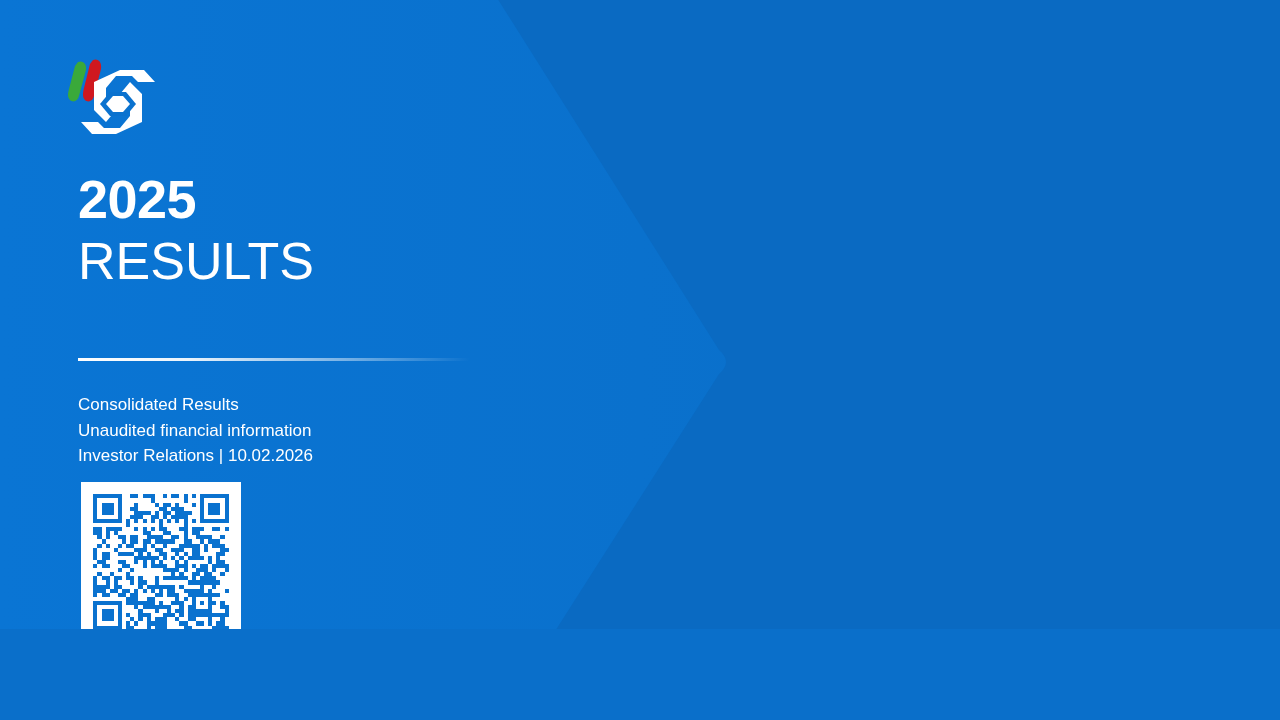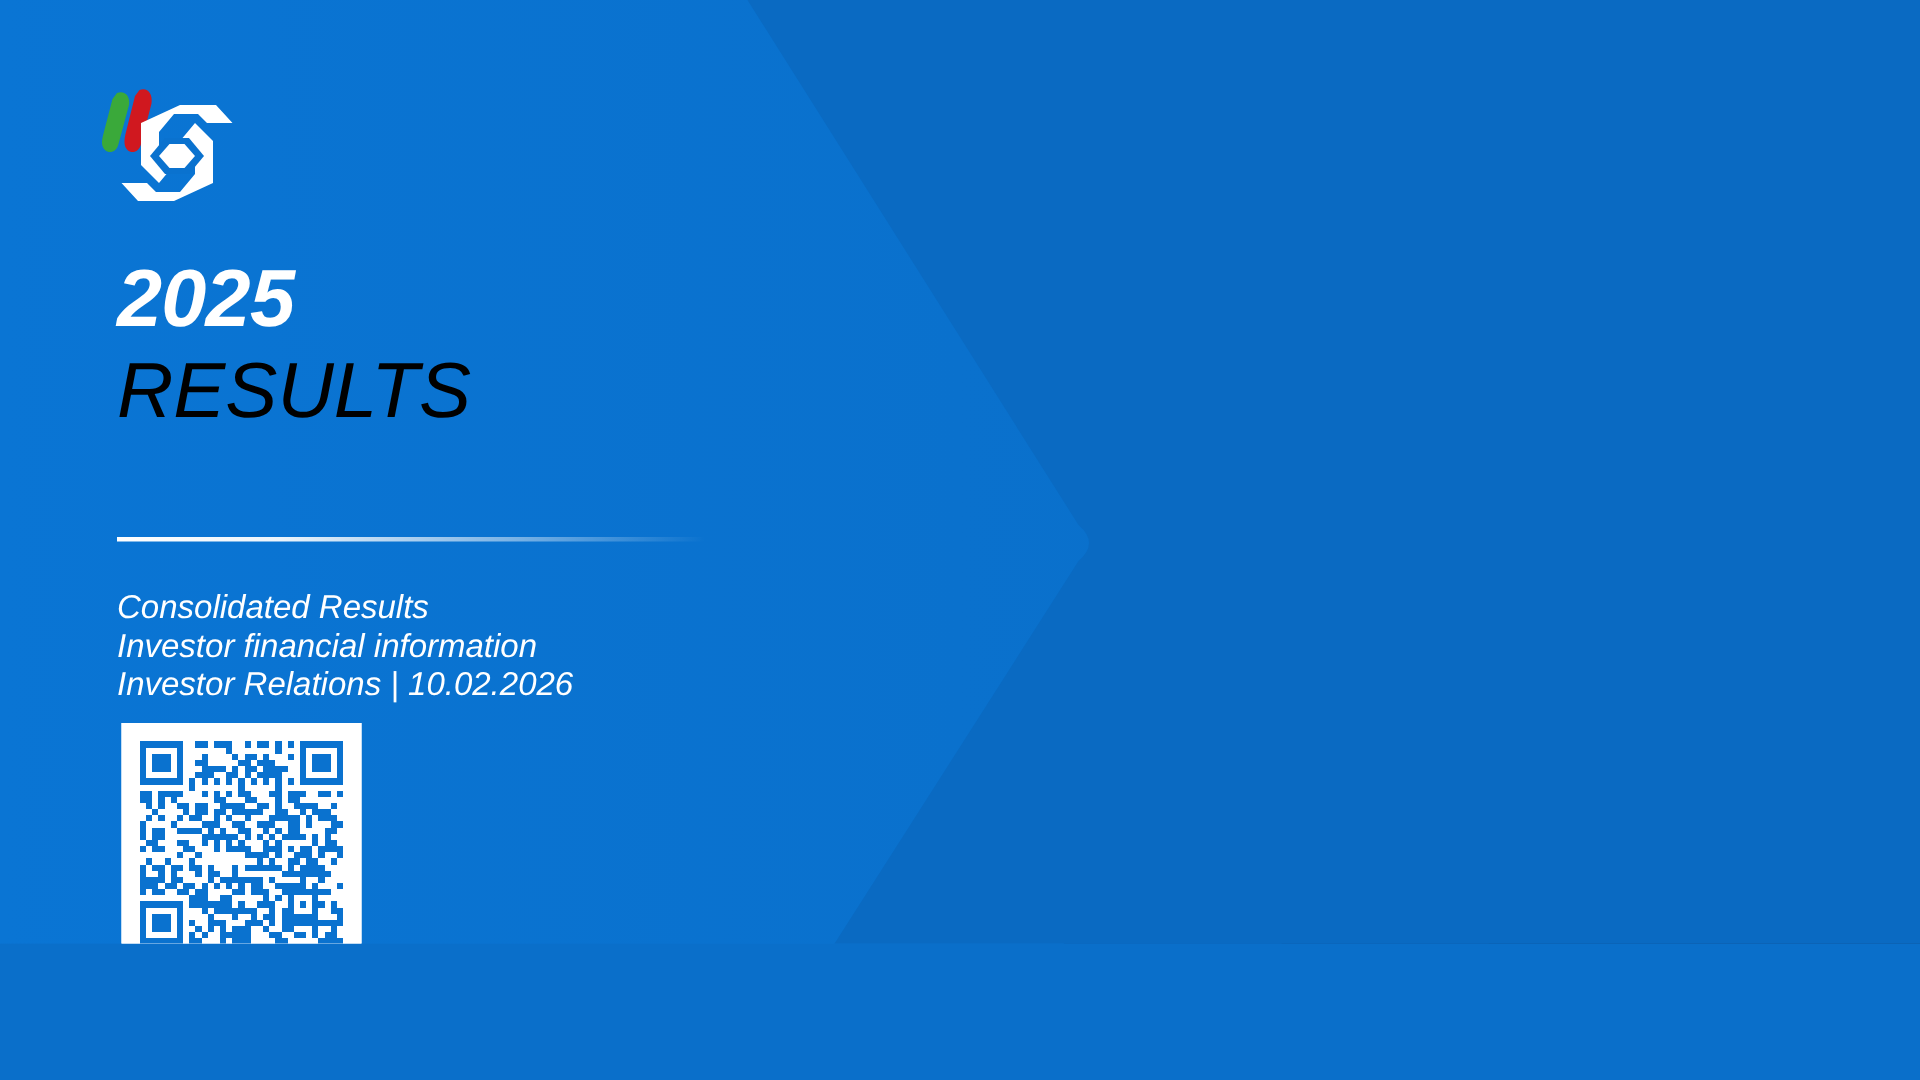--- a/index.html
+++ b/index.html
@@ -10,21 +10,20 @@
     overflow:hidden;
     background:#0a6fca;
     font-family:"Liberation Sans", sans-serif;
   }
 
   .slide {
     position:relative;
     width:1280px; height:629px;
     overflow:hidden;
     background:#0a72cf;
-    font-style:italic;
   }
 
   
   .bg-layers {
     position:absolute; inset:0;
     width:100%; height:100%;
   }
   .bg-layers svg { display:block; width:1280px; height:720px; }
 
   
@@ -53,21 +52,21 @@
     font-size:54px;
     font-weight:bold;
     line-height:1.0;
     color:#ffffff;
     letter-spacing:-0.5px;
   }
   .title-main {
     font-size:52px;
     font-weight:normal;
     line-height:1.06;
-    color:#000000;
+    color:#ffffff;
     letter-spacing:0px;
     margin-top:8px;
   }
   .title-main .line { display:block; }
 
   
   .divider {
     position:absolute;
     left:0; top:358px;
     width:392px; height:3px;
@@ -77,21 +76,21 @@
         rgba(255,255,255,0.45) 68%,
         rgba(255,255,255,0.0) 100%);
   }
 
   
   .subtitle {
     position:absolute;
     left:0; top:392px;
     width:460px;
     color:#ffffff;
-    font-size:22px;
+    font-size:17px;
     line-height:25.6px;
   }
   .subtitle .line { display:block; white-space:nowrap; }
 
   
   .qr-card {
     position:absolute;
     left:3px; top:482px;
     width:160px; height:160px;
     background:#ffffff;
@@ -180,21 +179,21 @@
       <div class="title-year">2025</div>
       <div class="title-main">
         <span class="line">RESULTS</span>
       </div>
     </div>
 
     <div class="divider"></div>
 
     <div class="subtitle">
       <span class="line">Consolidated Results</span>
-      <span class="line">Investor financial information</span>
+      <span class="line">Unaudited financial information</span>
       <span class="line">Investor Relations | 10.02.2026</span>
     </div>
 
     <div class="qr-card">
       <svg id="qr-svg" viewBox="-3 -3 39 39" shape-rendering="crispEdges" aria-hidden="true">
           <rect x="-3" y="-3" width="39" height="39" fill="#ffffff"></rect>
           <path d="M0 0h1v1h-1zM1 0h1v1h-1zM2 0h1v1h-1zM3 0h1v1h-1zM4 0h1v1h-1zM5 0h1v1h-1zM6 0h1v1h-1zM9 0h1v1h-1zM10 0h1v1h-1zM12 0h1v1h-1zM13 0h1v1h-1zM14 0h1v1h-1zM17 0h1v1h-1zM19 0h1v1h-1zM20 0h1v1h-1zM22 0h1v1h-1zM24 0h1v1h-1zM26 0h1v1h-1zM27 0h1v1h-1zM28 0h1v1h-1zM29 0h1v1h-1zM30 0h1v1h-1zM31 0h1v1h-1zM32 0h1v1h-1zM0 1h1v1h-1zM6 1h1v1h-1zM14 1h1v1h-1zM22 1h1v1h-1zM26 1h1v1h-1zM32 1h1v1h-1zM0 2h1v1h-1zM2 2h1v1h-1zM3 2h1v1h-1zM4 2h1v1h-1zM6 2h1v1h-1zM10 2h1v1h-1zM15 2h1v1h-1zM17 2h1v1h-1zM18 2h1v1h-1zM20 2h1v1h-1zM24 2h1v1h-1zM26 2h1v1h-1zM28 2h1v1h-1zM29 2h1v1h-1zM30 2h1v1h-1zM32 2h1v1h-1zM0 3h1v1h-1zM2 3h1v1h-1zM3 3h1v1h-1zM4 3h1v1h-1zM6 3h1v1h-1zM9 3h1v1h-1zM10 3h1v1h-1zM16 3h1v1h-1zM17 3h1v1h-1zM19 3h1v1h-1zM20 3h1v1h-1zM21 3h1v1h-1zM26 3h1v1h-1zM28 3h1v1h-1zM29 3h1v1h-1zM30 3h1v1h-1zM32 3h1v1h-1zM0 4h1v1h-1zM2 4h1v1h-1zM3 4h1v1h-1zM4 4h1v1h-1zM6 4h1v1h-1zM10 4h1v1h-1zM11 4h1v1h-1zM12 4h1v1h-1zM13 4h1v1h-1zM15 4h1v1h-1zM17 4h1v1h-1zM18 4h1v1h-1zM20 4h1v1h-1zM21 4h1v1h-1zM22 4h1v1h-1zM23 4h1v1h-1zM26 4h1v1h-1zM28 4h1v1h-1zM29 4h1v1h-1zM30 4h1v1h-1zM32 4h1v1h-1zM0 5h1v1h-1zM6 5h1v1h-1zM9 5h1v1h-1zM10 5h1v1h-1zM11 5h1v1h-1zM14 5h1v1h-1zM15 5h1v1h-1zM17 5h1v1h-1zM19 5h1v1h-1zM20 5h1v1h-1zM21 5h1v1h-1zM22 5h1v1h-1zM26 5h1v1h-1zM32 5h1v1h-1zM0 6h1v1h-1zM1 6h1v1h-1zM2 6h1v1h-1zM3 6h1v1h-1zM4 6h1v1h-1zM5 6h1v1h-1zM6 6h1v1h-1zM8 6h1v1h-1zM10 6h1v1h-1zM12 6h1v1h-1zM14 6h1v1h-1zM16 6h1v1h-1zM18 6h1v1h-1zM20 6h1v1h-1zM22 6h1v1h-1zM24 6h1v1h-1zM26 6h1v1h-1zM27 6h1v1h-1zM28 6h1v1h-1zM29 6h1v1h-1zM30 6h1v1h-1zM31 6h1v1h-1zM32 6h1v1h-1zM8 7h1v1h-1zM16 7h1v1h-1zM22 7h1v1h-1zM0 8h1v1h-1zM1 8h1v1h-1zM3 8h1v1h-1zM4 8h1v1h-1zM5 8h1v1h-1zM6 8h1v1h-1zM10 8h1v1h-1zM12 8h1v1h-1zM14 8h1v1h-1zM16 8h1v1h-1zM17 8h1v1h-1zM21 8h1v1h-1zM22 8h1v1h-1zM24 8h1v1h-1zM25 8h1v1h-1zM26 8h1v1h-1zM29 8h1v1h-1zM30 8h1v1h-1zM32 8h1v1h-1zM0 9h1v1h-1zM1 9h1v1h-1zM3 9h1v1h-1zM5 9h1v1h-1zM12 9h1v1h-1zM13 9h1v1h-1zM17 9h1v1h-1zM18 9h1v1h-1zM22 9h1v1h-1zM24 9h1v1h-1zM25 9h1v1h-1zM1 10h1v1h-1zM3 10h1v1h-1zM6 10h1v1h-1zM7 10h1v1h-1zM9 10h1v1h-1zM10 10h1v1h-1zM13 10h1v1h-1zM14 10h1v1h-1zM15 10h1v1h-1zM16 10h1v1h-1zM19 10h1v1h-1zM20 10h1v1h-1zM22 10h1v1h-1zM25 10h1v1h-1zM26 10h1v1h-1zM27 10h1v1h-1zM28 10h1v1h-1zM31 10h1v1h-1zM2 11h1v1h-1zM7 11h1v1h-1zM9 11h1v1h-1zM10 11h1v1h-1zM12 11h1v1h-1zM13 11h1v1h-1zM15 11h1v1h-1zM16 11h1v1h-1zM17 11h1v1h-1zM18 11h1v1h-1zM19 11h1v1h-1zM22 11h1v1h-1zM23 11h1v1h-1zM26 11h1v1h-1zM28 11h1v1h-1zM29 11h1v1h-1zM30 11h1v1h-1zM1 12h1v1h-1zM3 12h1v1h-1zM6 12h1v1h-1zM8 12h1v1h-1zM9 12h1v1h-1zM12 12h1v1h-1zM14 12h1v1h-1zM17 12h1v1h-1zM21 12h1v1h-1zM22 12h1v1h-1zM23 12h1v1h-1zM24 12h1v1h-1zM25 12h1v1h-1zM27 12h1v1h-1zM29 12h1v1h-1zM30 12h1v1h-1zM31 12h1v1h-1zM0 13h1v1h-1zM5 13h1v1h-1zM10 13h1v1h-1zM11 13h1v1h-1zM12 13h1v1h-1zM15 13h1v1h-1zM16 13h1v1h-1zM19 13h1v1h-1zM20 13h1v1h-1zM21 13h1v1h-1zM24 13h1v1h-1zM25 13h1v1h-1zM27 13h1v1h-1zM31 13h1v1h-1zM32 13h1v1h-1zM0 14h1v1h-1zM2 14h1v1h-1zM3 14h1v1h-1zM6 14h1v1h-1zM7 14h1v1h-1zM8 14h1v1h-1zM9 14h1v1h-1zM11 14h1v1h-1zM13 14h1v1h-1zM16 14h1v1h-1zM17 14h1v1h-1zM20 14h1v1h-1zM22 14h1v1h-1zM24 14h1v1h-1zM25 14h1v1h-1zM30 14h1v1h-1zM31 14h1v1h-1zM0 15h1v1h-1zM2 15h1v1h-1zM3 15h1v1h-1zM10 15h1v1h-1zM11 15h1v1h-1zM12 15h1v1h-1zM13 15h1v1h-1zM14 15h1v1h-1zM15 15h1v1h-1zM17 15h1v1h-1zM19 15h1v1h-1zM21 15h1v1h-1zM23 15h1v1h-1zM24 15h1v1h-1zM25 15h1v1h-1zM26 15h1v1h-1zM28 15h1v1h-1zM30 15h1v1h-1zM1 16h1v1h-1zM2 16h1v1h-1zM6 16h1v1h-1zM7 16h1v1h-1zM10 16h1v1h-1zM12 16h1v1h-1zM14 16h1v1h-1zM16 16h1v1h-1zM20 16h1v1h-1zM22 16h1v1h-1zM28 16h1v1h-1zM30 16h1v1h-1zM31 16h1v1h-1zM0 17h1v1h-1zM2 17h1v1h-1zM3 17h1v1h-1zM7 17h1v1h-1zM8 17h1v1h-1zM12 17h1v1h-1zM14 17h1v1h-1zM15 17h1v1h-1zM16 17h1v1h-1zM17 17h1v1h-1zM20 17h1v1h-1zM21 17h1v1h-1zM22 17h1v1h-1zM24 17h1v1h-1zM26 17h1v1h-1zM27 17h1v1h-1zM29 17h1v1h-1zM30 17h1v1h-1zM31 17h1v1h-1zM32 17h1v1h-1zM6 18h1v1h-1zM9 18h1v1h-1zM17 18h1v1h-1zM18 18h1v1h-1zM19 18h1v1h-1zM20 18h1v1h-1zM22 18h1v1h-1zM25 18h1v1h-1zM26 18h1v1h-1zM27 18h1v1h-1zM29 18h1v1h-1zM32 18h1v1h-1zM1 19h1v1h-1zM4 19h1v1h-1zM8 19h1v1h-1zM19 19h1v1h-1zM21 19h1v1h-1zM24 19h1v1h-1zM25 19h1v1h-1zM27 19h1v1h-1zM28 19h1v1h-1zM31 19h1v1h-1zM0 20h1v1h-1zM2 20h1v1h-1zM3 20h1v1h-1zM5 20h1v1h-1zM6 20h1v1h-1zM8 20h1v1h-1zM9 20h1v1h-1zM11 20h1v1h-1zM15 20h1v1h-1zM17 20h1v1h-1zM18 20h1v1h-1zM19 20h1v1h-1zM20 20h1v1h-1zM21 20h1v1h-1zM22 20h1v1h-1zM24 20h1v1h-1zM26 20h1v1h-1zM27 20h1v1h-1zM28 20h1v1h-1zM29 20h1v1h-1zM0 21h1v1h-1zM3 21h1v1h-1zM5 21h1v1h-1zM9 21h1v1h-1zM11 21h1v1h-1zM12 21h1v1h-1zM15 21h1v1h-1zM23 21h1v1h-1zM24 21h1v1h-1zM25 21h1v1h-1zM26 21h1v1h-1zM27 21h1v1h-1zM28 21h1v1h-1zM29 21h1v1h-1zM30 21h1v1h-1zM0 22h1v1h-1zM1 22h1v1h-1zM2 22h1v1h-1zM3 22h1v1h-1zM5 22h1v1h-1zM6 22h1v1h-1zM11 22h1v1h-1zM13 22h1v1h-1zM14 22h1v1h-1zM15 22h1v1h-1zM16 22h1v1h-1zM17 22h1v1h-1zM18 22h1v1h-1zM19 22h1v1h-1zM21 22h1v1h-1zM26 22h1v1h-1zM29 22h1v1h-1zM0 23h1v1h-1zM1 23h1v1h-1zM2 23h1v1h-1zM4 23h1v1h-1zM5 23h1v1h-1zM7 23h1v1h-1zM8 23h1v1h-1zM10 23h1v1h-1zM12 23h1v1h-1zM14 23h1v1h-1zM16 23h1v1h-1zM18 23h1v1h-1zM19 23h1v1h-1zM22 23h1v1h-1zM23 23h1v1h-1zM24 23h1v1h-1zM25 23h1v1h-1zM26 23h1v1h-1zM28 23h1v1h-1zM32 23h1v1h-1zM0 24h1v1h-1zM2 24h1v1h-1zM3 24h1v1h-1zM6 24h1v1h-1zM7 24h1v1h-1zM9 24h1v1h-1zM10 24h1v1h-1zM15 24h1v1h-1zM16 24h1v1h-1zM18 24h1v1h-1zM19 24h1v1h-1zM20 24h1v1h-1zM23 24h1v1h-1zM24 24h1v1h-1zM25 24h1v1h-1zM26 24h1v1h-1zM27 24h1v1h-1zM28 24h1v1h-1zM29 24h1v1h-1zM30 24h1v1h-1zM8 25h1v1h-1zM9 25h1v1h-1zM10 25h1v1h-1zM13 25h1v1h-1zM14 25h1v1h-1zM20 25h1v1h-1zM22 25h1v1h-1zM24 25h1v1h-1zM28 25h1v1h-1zM0 26h1v1h-1zM1 26h1v1h-1zM2 26h1v1h-1zM3 26h1v1h-1zM4 26h1v1h-1zM5 26h1v1h-1zM6 26h1v1h-1zM8 26h1v1h-1zM9 26h1v1h-1zM10 26h1v1h-1zM11 26h1v1h-1zM12 26h1v1h-1zM13 26h1v1h-1zM14 26h1v1h-1zM16 26h1v1h-1zM19 26h1v1h-1zM20 26h1v1h-1zM21 26h1v1h-1zM24 26h1v1h-1zM26 26h1v1h-1zM28 26h1v1h-1zM29 26h1v1h-1zM31 26h1v1h-1zM0 27h1v1h-1zM6 27h1v1h-1zM10 27h1v1h-1zM12 27h1v1h-1zM13 27h1v1h-1zM14 27h1v1h-1zM15 27h1v1h-1zM16 27h1v1h-1zM17 27h1v1h-1zM18 27h1v1h-1zM21 27h1v1h-1zM23 27h1v1h-1zM24 27h1v1h-1zM28 27h1v1h-1zM31 27h1v1h-1zM32 27h1v1h-1zM0 28h1v1h-1zM2 28h1v1h-1zM3 28h1v1h-1zM4 28h1v1h-1zM6 28h1v1h-1zM11 28h1v1h-1zM15 28h1v1h-1zM18 28h1v1h-1zM20 28h1v1h-1zM21 28h1v1h-1zM23 28h1v1h-1zM24 28h1v1h-1zM25 28h1v1h-1zM26 28h1v1h-1zM27 28h1v1h-1zM28 28h1v1h-1zM32 28h1v1h-1zM0 29h1v1h-1zM2 29h1v1h-1zM3 29h1v1h-1zM4 29h1v1h-1zM6 29h1v1h-1zM8 29h1v1h-1zM11 29h1v1h-1zM12 29h1v1h-1zM13 29h1v1h-1zM17 29h1v1h-1zM18 29h1v1h-1zM19 29h1v1h-1zM21 29h1v1h-1zM23 29h1v1h-1zM24 29h1v1h-1zM25 29h1v1h-1zM26 29h1v1h-1zM27 29h1v1h-1zM28 29h1v1h-1zM29 29h1v1h-1zM30 29h1v1h-1zM31 29h1v1h-1zM32 29h1v1h-1zM0 30h1v1h-1zM2 30h1v1h-1zM3 30h1v1h-1zM4 30h1v1h-1zM6 30h1v1h-1zM9 30h1v1h-1zM11 30h1v1h-1zM13 30h1v1h-1zM15 30h1v1h-1zM16 30h1v1h-1zM17 30h1v1h-1zM20 30h1v1h-1zM23 30h1v1h-1zM24 30h1v1h-1zM28 30h1v1h-1zM31 30h1v1h-1zM0 31h1v1h-1zM6 31h1v1h-1zM8 31h1v1h-1zM10 31h1v1h-1zM13 31h1v1h-1zM14 31h1v1h-1zM15 31h1v1h-1zM16 31h1v1h-1zM17 31h1v1h-1zM21 31h1v1h-1zM22 31h1v1h-1zM25 31h1v1h-1zM26 31h1v1h-1zM28 31h1v1h-1zM30 31h1v1h-1zM31 31h1v1h-1zM0 32h1v1h-1zM1 32h1v1h-1zM2 32h1v1h-1zM3 32h1v1h-1zM4 32h1v1h-1zM5 32h1v1h-1zM6 32h1v1h-1zM8 32h1v1h-1zM9 32h1v1h-1zM13 32h1v1h-1zM15 32h1v1h-1zM16 32h1v1h-1zM17 32h1v1h-1zM22 32h1v1h-1zM23 32h1v1h-1zM29 32h1v1h-1zM30 32h1v1h-1zM31 32h1v1h-1zM32 32h1v1h-1z" fill="#0a72cf"></path>
         </svg>
     </div>
 

